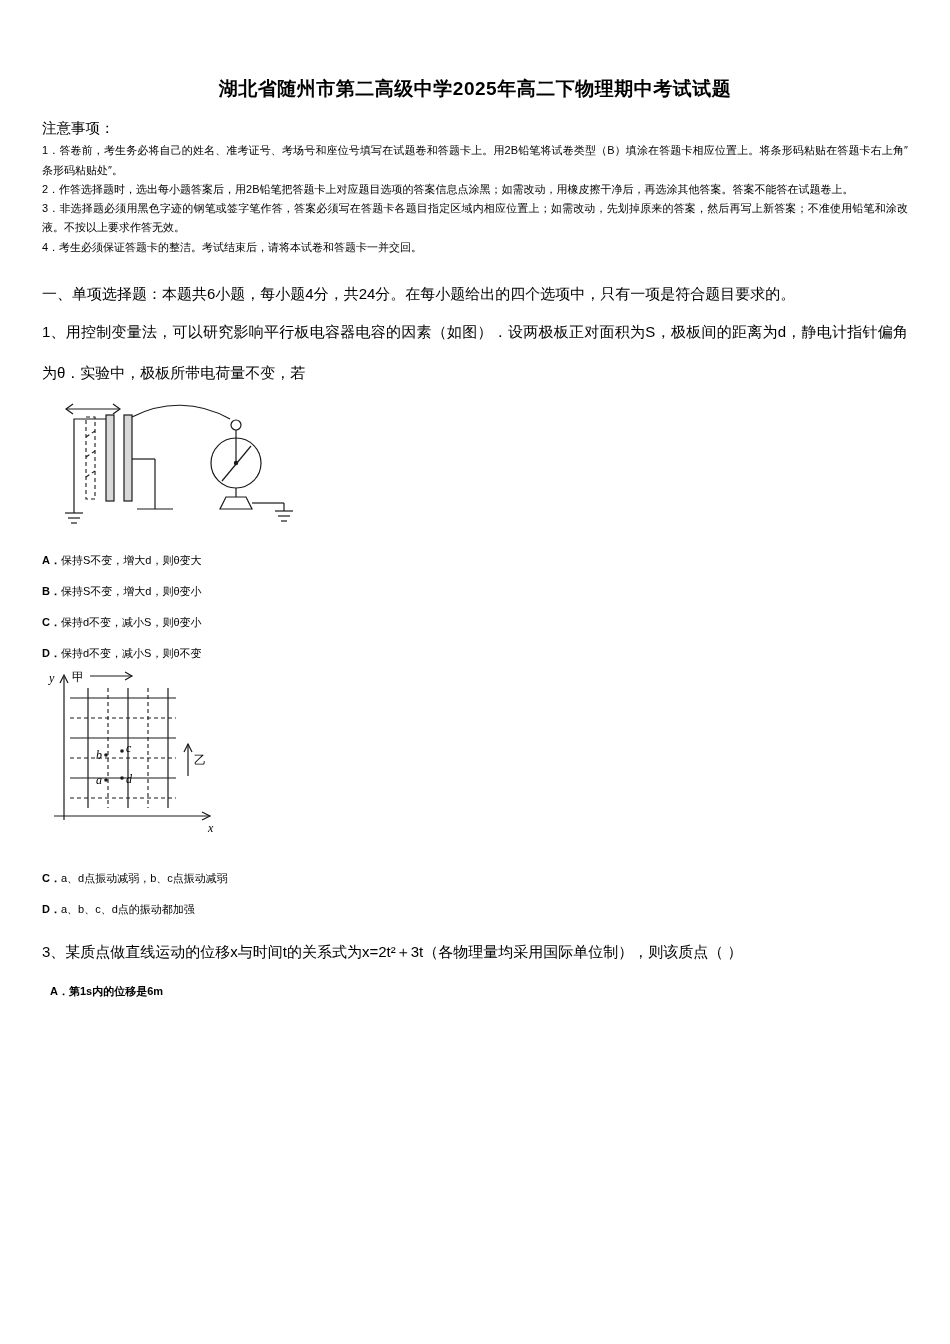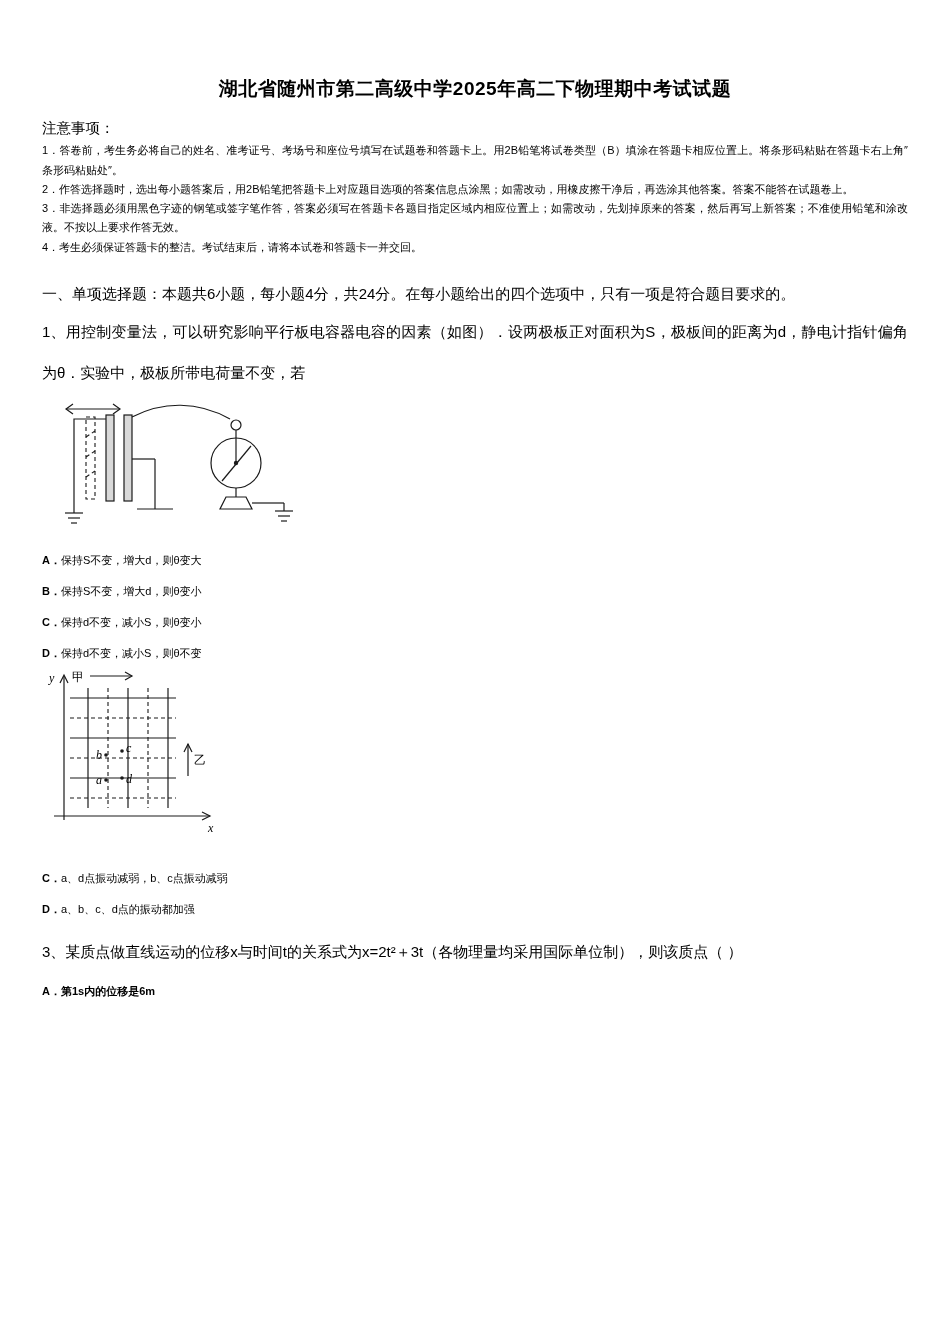--- a/index.html
+++ b/index.html
@@ -233,18 +233,18 @@
     </div>
 
     <div class="options" style="margin-top:34px;">
       <p class="option"><span class="opt-label">C．</span><span class="opt-text">a、d点振动减弱，b、c点振动减弱</span></p>
       <p class="option"><span class="opt-label">D．</span><span class="opt-text">a、b、c、d点的振动都加强</span></p>
     </div>
   </div>
 
   <div>
     <p class="q-stem single">3、某质点做直线运动的位移x与时间t的关系式为x=2t²＋3t（各物理量均采用国际单位制），则该质点（        ）</p>
-    <div class="options" style="margin-top:4px;">
+    <div class="options" style="margin-top:4px;margin-left:8px;">
       <p class="option"><span class="opt-label">A．</span><span class="opt-text" style="font-weight:700;">第1s内的位移是6m</span></p>
     </div>
   </div>
 
 </div>
 
 </body></html>

